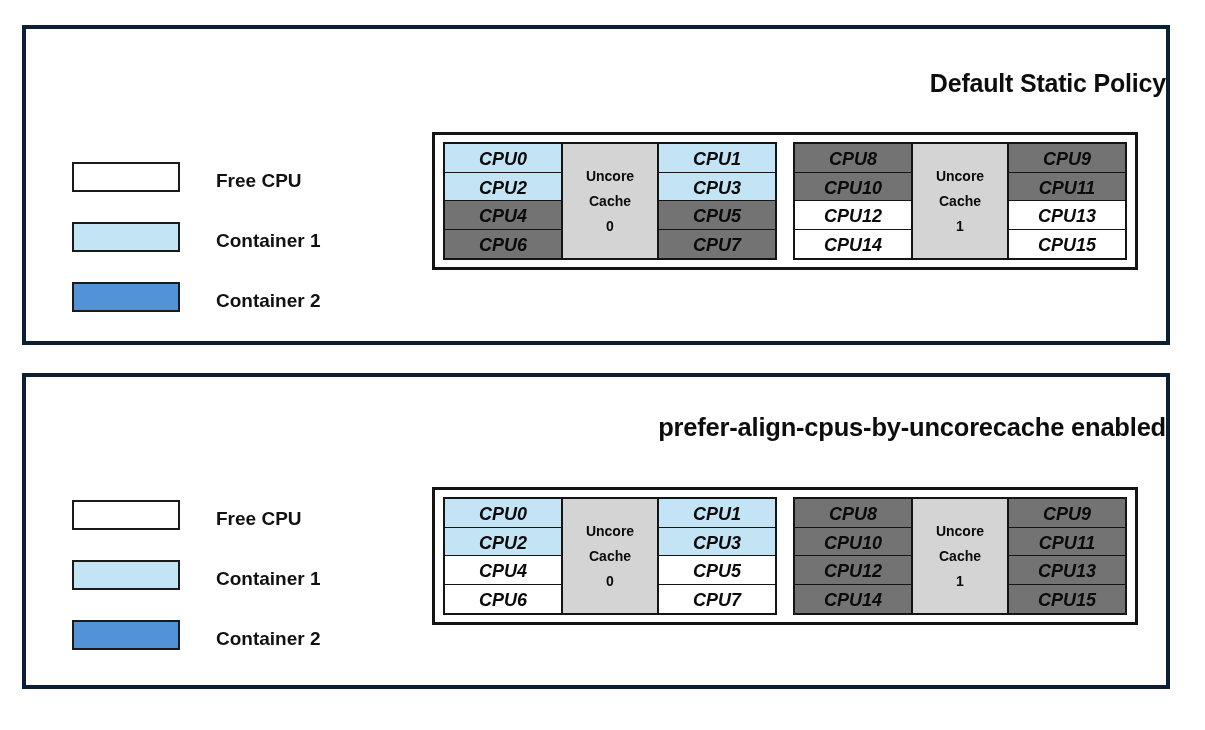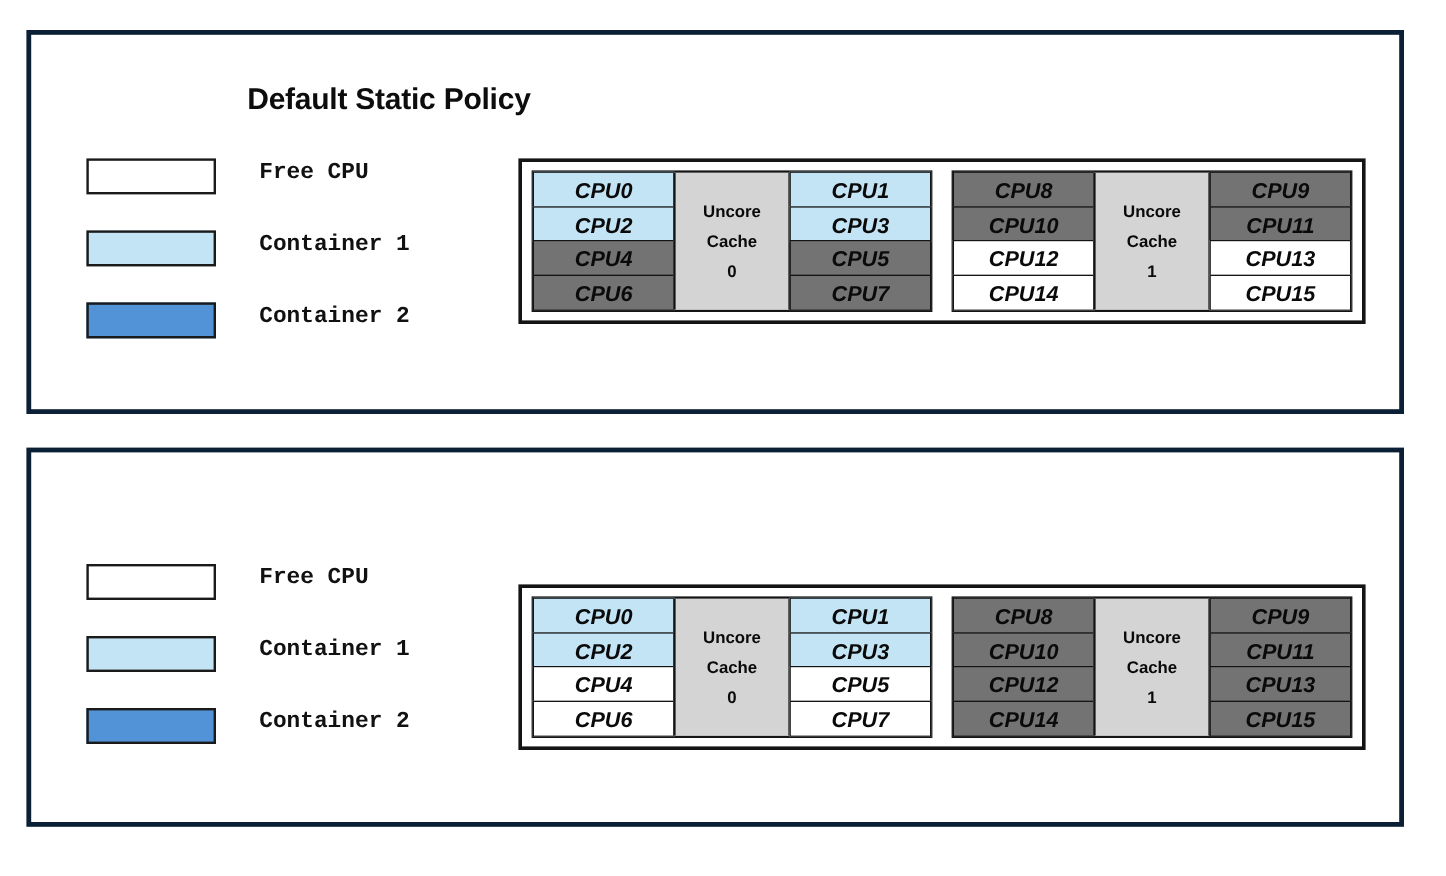--- a/index.html
+++ b/index.html
@@ -24,21 +24,21 @@
     box-sizing: border-box;
     background: #ffffff;
   }
   #panel-1 { top: 25px;  height: 320px; }
   #panel-2 { top: 373px; height: 316px; }
 
   .panel-title {
     position: absolute;
     left: 0;
     width: 100%;
-    text-align: left;
+    text-align: right;
     font-weight: bold;
     color: #0d0d0d;
     letter-spacing: -0.2px;
   }
   #panel-1 .panel-title {
     top: 40px;
     font-size: 25px;
     padding-left: 180px;
     box-sizing: border-box;
   }
@@ -52,23 +52,22 @@
   
   .legend {
     position: absolute;
     left: 46px;
   }
   #panel-1 .legend { top: 103px; }
   #panel-2 .legend { top: 93px; }
 
   .legend-row {
     display: flex;
-    align-items: flex-start;
+    align-items: flex-end;
     height: 60px;
-    font-family: Liberation Mono, monospace;
   }
   .legend-swatch {
     width: 108px;
     height: 30px;
     border: 2px solid #1a1a1a;
     box-sizing: border-box;
     flex: 0 0 auto;
   }
   .legend-label {
     margin-left: 36px;
@@ -198,20 +197,21 @@
         <div class="cpu-cell container2">CPU9</div>
         <div class="cpu-cell container2">CPU11</div>
         <div class="cpu-cell free">CPU13</div>
         <div class="cpu-cell free">CPU15</div>
       </div>
     </div>
   </div>
 </section>
 
 <section class="panel" id="panel-2">
+  <div class="panel-title">prefer-align-cpus-by-uncorecache enabled</div>
 
   <div class="legend">
     <div class="legend-row">
       <span class="legend-swatch"></span>
       <span class="legend-label">Free CPU</span>
     </div>
     <div class="legend-row">
       <span class="legend-swatch" style="background:#C3E4F5"></span>
       <span class="legend-label">Container 1</span>
     </div>

